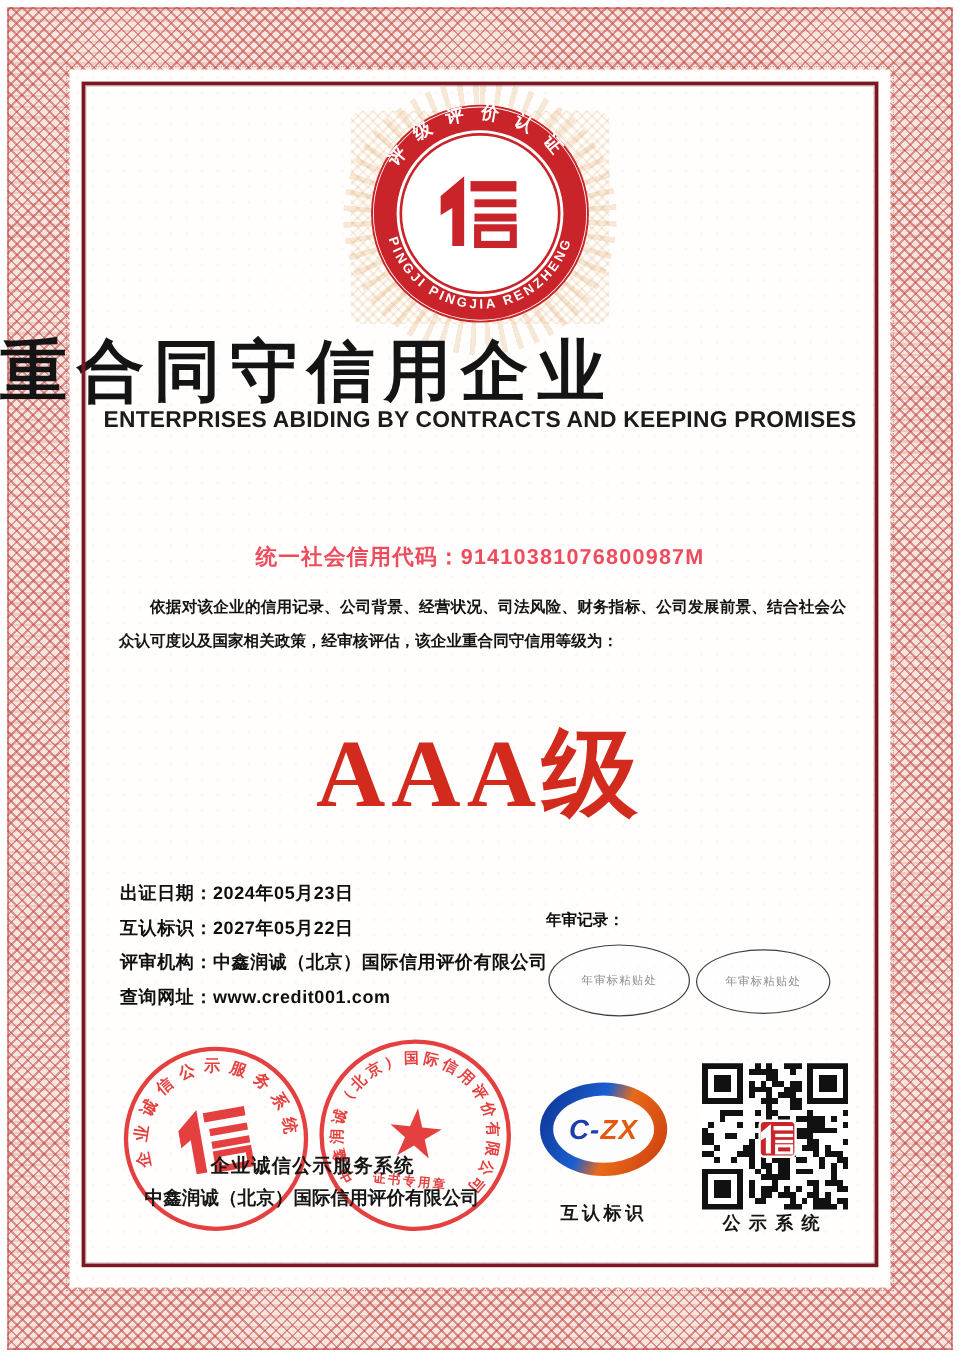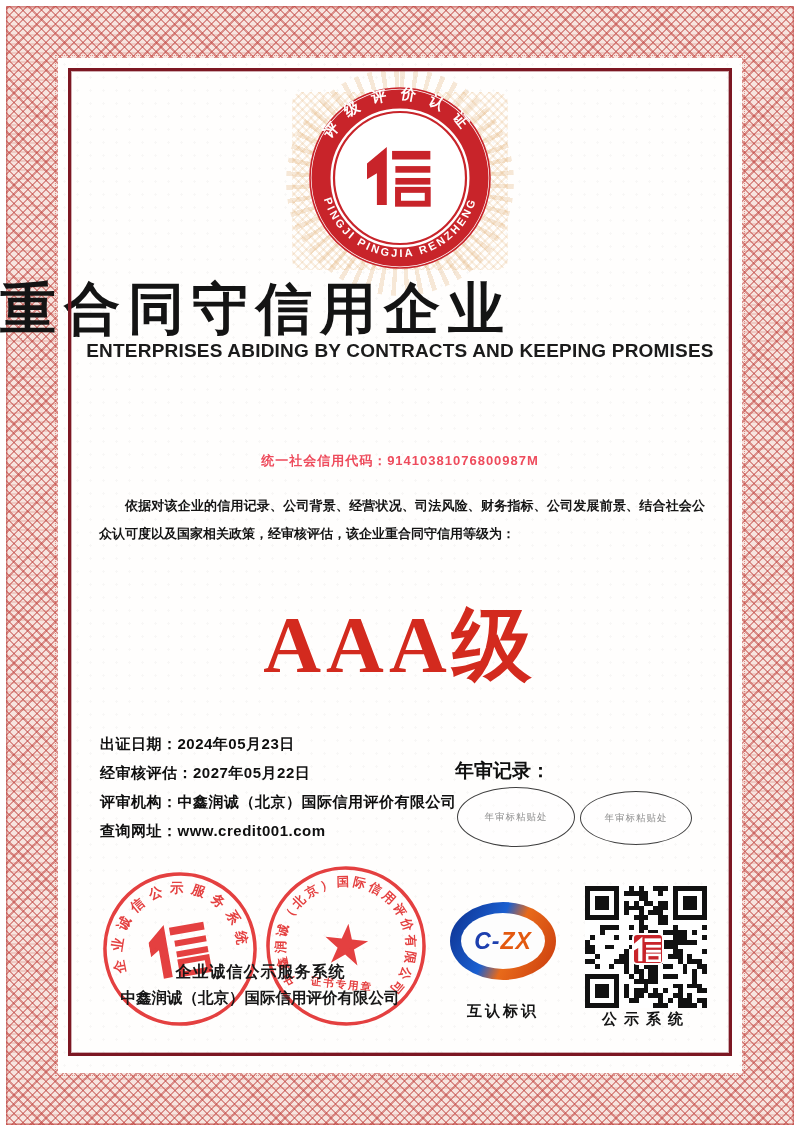--- a/index.html
+++ b/index.html
@@ -30,30 +30,30 @@
   .seal{left:308px;top:86px;width:184px;height:184px;}
   
   .title{left:0;right:0;top:272px;text-align:left;font-size:56px;font-weight:bold;
     color:#141414;letter-spacing:8px;}
   .subtitle{left:0;right:0;top:340px;text-align:center;font-size:19px;font-weight:bold;
     color:#1b1b1b;letter-spacing:0.2px;}
   .credit-code{left:300px;right:110px;top:371px;text-align:right;font-size:16px;
     font-weight:bold;font-style:italic;color:#f23c27;letter-spacing:1px;}
   .company{left:0;right:0;top:412px;text-align:center;font-size:30px;font-weight:bold;
     color:#121212;letter-spacing:2px;}
-  .uscc{left:0;right:0;top:452px;text-align:center;font-size:13px;font-weight:bold;
+  .uscc{left:0;right:0;top:452px;text-align:center;font-size:18px;font-weight:bold;
     color:#ee4b5c;letter-spacing:1px;}
   .body-text{left:99px;right:95px;top:492px;font-size:13px;font-weight:bold;color:#141414;
     line-height:28px;text-indent:2em;text-align:justify;}
   .grade{left:0;right:0;top:592px;text-align:center;font-size:80px;font-weight:bold;
     color:#d32a1e;font-family:"Liberation Serif",serif;letter-spacing:5px;}
   
   .info{left:100px;top:735px;font-size:15px;font-weight:bold;color:#0f0f0f;}
   .info .row{margin-bottom:10px;letter-spacing:0.5px;}
-  .annual-label{left:455px;top:758px;font-size:19px;font-weight:bold;color:#0f0f0f;}
+  .annual-label{left:455px;top:758px;font-size:13px;font-weight:bold;color:#0f0f0f;}
   .oval{border:1.5px solid #3f3f3f;border-radius:50%;display:flex;align-items:center;
     justify-content:center;color:#8f8f8f;font-size:9.5px;letter-spacing:1px;background:rgba(255,255,255,.4);}
   .oval1{left:457px;top:787px;width:116px;height:58px;}
   .oval2{left:580px;top:791px;width:110px;height:52px;}
   
   .stamp{opacity:.88;}
   .stamp1{left:101px;top:870px;width:158px;height:158px;transform:rotate(-10deg);}
   .stamp2{left:264px;top:864px;width:164px;height:164px;transform:rotate(6deg);}
   .org-line{font-weight:bold;color:#161616;text-align:center;}
   .org1{left:118px;width:285px;top:962px;font-size:16px;letter-spacing:1px;}
@@ -126,21 +126,21 @@
 
   <div class="abs body-text">依据对该企业的信用记录、公司背景、经营状况、司法风险、财务指标、公司发展前景、结合社会公众认可度以及国家相关政策，经审核评估，该企业重合同守信用等级为：</div>
 
   <div class="abs grade">AAA级</div>
 
   <div class="abs info">
     <div class="row">
       <span>出证日期：</span><span>2024年05月23日</span>
     </div>
     <div class="row">
-      <span>经审核评估：</span><span>2027年05月22日</span>
+      <span>互认标识：</span><span>2027年05月22日</span>
     </div>
     <div class="row">
       <span>评审机构：</span><span>中鑫润诚（北京）国际信用评价有限公司</span>
     </div>
     <div class="row">
       <span>查询网址：</span><span>www.credit001.com</span>
     </div>
   </div>
 
   <div class="abs annual-label">年审记录：</div>

